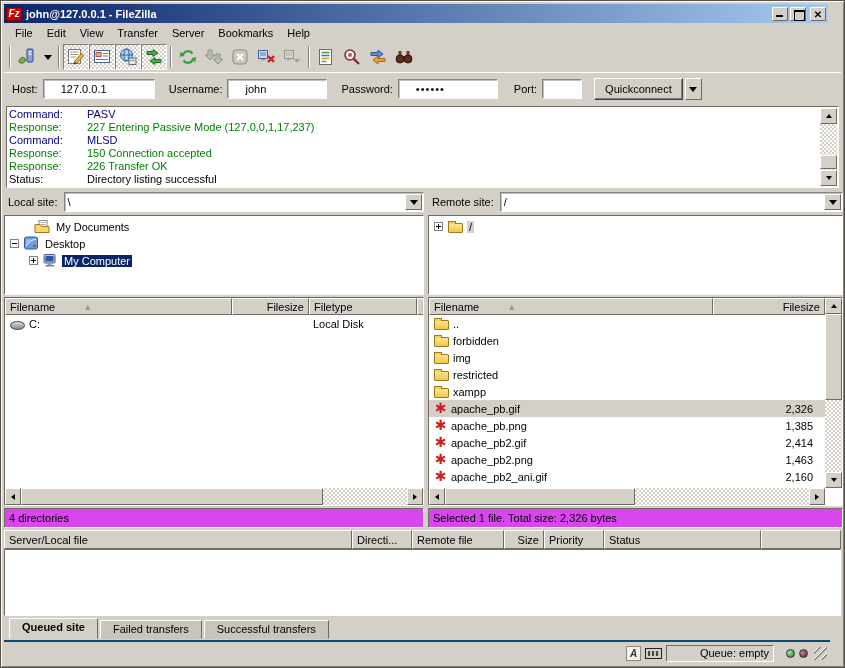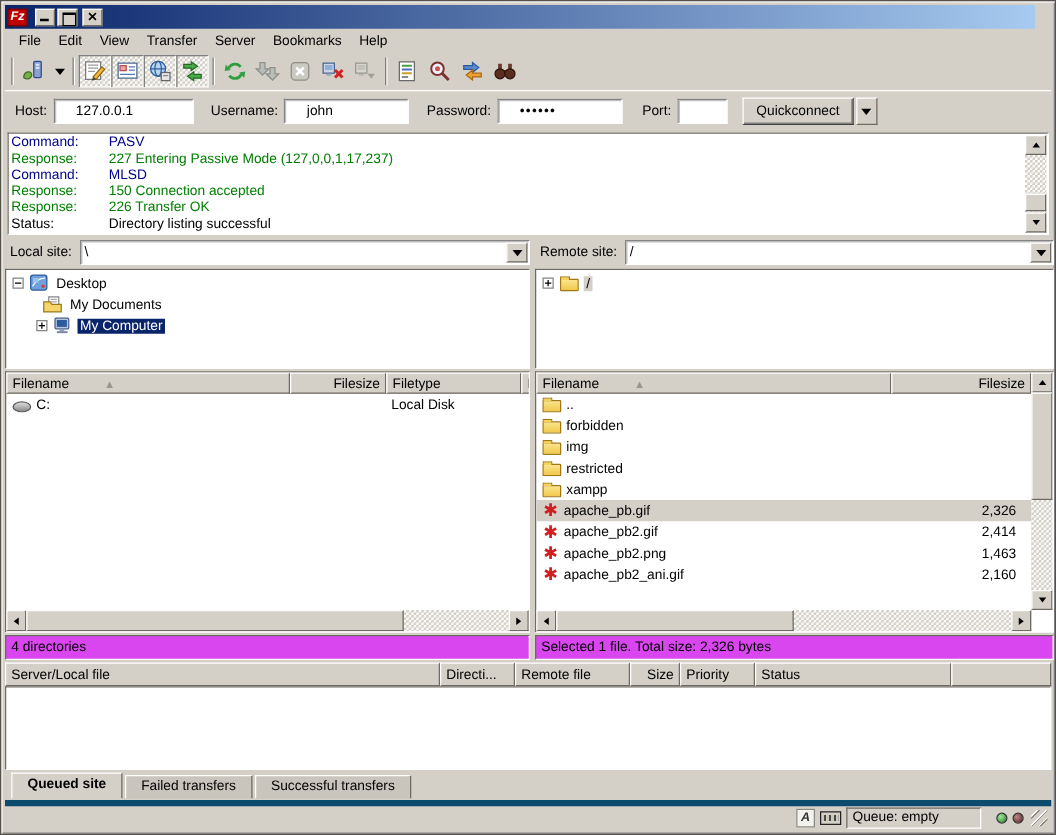--- a/index.html
+++ b/index.html
@@ -97,40 +97,41 @@
   
   .pstatus{margin-top:2px;height:20px;background:#d946ef;display:flex;align-items:center;padding:0 4px;}
   
   #qhead{position:absolute;left:3px;top:529px;right:3px;height:19px;display:flex;}
   #qbody{position:absolute;left:3px;top:548px;right:3px;height:67px;background:#fff;}
   
   #tabsrow{position:absolute;left:3px;top:615px;right:3px;height:23px;padding-left:5px;display:flex;align-items:flex-end;}
   .tab{padding:2px 12px 3px;border:1px solid;border-color:#fff #6f6b63 transparent #fff;background:#c9c5bd;margin-right:2px;}
   .tab.active{background:#d4d0c8;font-weight:bold;padding-bottom:5px;border-bottom-color:#d4d0c8;}
   
-  #sbar{position:absolute;left:3px;right:3px;bottom:3px;height:24px;border-top:5px solid #0c4a6e;display:flex;align-items:center;justify-content:flex-end;padding:0 3px;}
+  #sbar{position:absolute;left:3px;right:14px;bottom:3px;height:24px;border-top:2px solid #0c4a6e;display:flex;align-items:center;justify-content:flex-end;padding:0 3px;text-align:right;}
   .ascii-ind{width:15px;height:15px;background:#f2f2ee;border:1px solid #8a8a82;margin-right:4px;text-align:center;font-style:italic;font-weight:bold;font-size:10px;line-height:13px;color:#333;}
   .ascii-ind::before{content:"A";}
   .speedbadge{width:17px;height:11px;background:#4a4a44;border:1px solid #222;margin-right:4px;
               background-image:repeating-linear-gradient(to right,#c9c9b9 0 2px,#4a4a44 2px 4px);background-clip:content-box;padding:2px 1px;}
   .queuebox{width:108px;height:17px;background:#d4d0c8;border:1px solid;border-color:#6f6b63 #fff #fff #6f6b63;padding:0 4px;line-height:15px;margin-right:8px;}
   .led{width:9px;height:9px;border-radius:50%;border:1px solid #333;margin-left:4px;flex:none;}
   .led.g{background:radial-gradient(circle at 35% 35%,#9fe89f,#1f7a1f);}
   .led.r{background:radial-gradient(circle at 35% 35%,#b88a8a,#5f1a1a);}
   .grip{width:13px;height:13px;margin-left:6px;background:repeating-linear-gradient(135deg,transparent 0 3px,#fff 3px 4px,#8a8a82 4px 5px);}
   
   .nico{width:16px;height:15px;flex:none;}
 </style>
 </head>
 <body>
 
 <div class="win">
 
   <div id="titlebar">
     <span class="fzicon">Fz</span>
+    <span id="title">john@127.0.0.1 - FileZilla</span>
     <span class="capbtn raised glyph-min"></span>
     <span class="capbtn raised glyph-max"></span>
     <span class="capbtn raised glyph-close closegap"></span>
   </div>
 
   <div id="menubar">
     <span class="menuitem">File</span>
     <span class="menuitem">Edit</span>
     <span class="menuitem">View</span>
     <span class="menuitem">Transfer</span>
@@ -297,39 +298,39 @@
     <div class="sitebar">
       <span class="sitelab">Local site:</span>
       <span class="combo field">
         <span class="cval">\</span>
         <span class="combobtn raised">
             <span class="arrow-down"></span>
           </span>
       </span>
     </div>
     <div class="tree sunken">
+      <div class="trow" style="padding-left:29px">
+        <svg class="nico nodeicon" viewBox="0 0 16 15">
+            <rect x="5" y="1.5" width="8" height="8" fill="#fff" stroke="#888"></rect>
+            <line x1="6.5" y1="3.5" x2="11.5" y2="3.5" stroke="#aaa"></line>
+            <line x1="6.5" y1="5.5" x2="11.5" y2="5.5" stroke="#aaa"></line>
+            <path d="M1 5.5h5l1.5 2H15v6H1z" fill="#f6d56a" stroke="#9c7a1c"></path>
+          </svg>
+        <span class="tlabel">My Documents</span>
+      </div>
       <div class="trow" style="padding-left:5px">
         <span class="exp"></span>
         <svg class="nico nodeicon" viewBox="0 0 16 15">
             <rect x="1.5" y="1" width="13" height="12" rx="2" fill="#6fa0dc" stroke="#2c5a9e"></rect>
             <path d="M3 10C6 5 9.5 3.5 13 3.5" stroke="#fff" fill="none"></path>
             <rect x="3.5" y="3.5" width="4.5" height="3.5" fill="#9cc4ec"></rect>
             <circle cx="11.5" cy="10" r="1.4" fill="#d04040"></circle>
           </svg>
         <span class="tlabel">Desktop</span>
       </div>
-      <div class="trow" style="padding-left:29px">
-        <svg class="nico nodeicon" viewBox="0 0 16 15">
-            <rect x="5" y="1.5" width="8" height="8" fill="#fff" stroke="#888"></rect>
-            <line x1="6.5" y1="3.5" x2="11.5" y2="3.5" stroke="#aaa"></line>
-            <line x1="6.5" y1="5.5" x2="11.5" y2="5.5" stroke="#aaa"></line>
-            <path d="M1 5.5h5l1.5 2H15v6H1z" fill="#f6d56a" stroke="#9c7a1c"></path>
-          </svg>
-        <span class="tlabel">My Documents</span>
-      </div>
       <div class="trow" style="padding-left:24px">
         <span class="exp plus"></span>
         <svg class="nico nodeicon" viewBox="0 0 16 15">
             <rect x="2" y="1.5" width="11" height="8.5" rx="1" fill="#b9c6dc" stroke="#44608c"></rect>
             <rect x="3.5" y="3" width="8" height="5.5" fill="#2d5a9e"></rect>
             <rect x="5.5" y="10" width="4" height="2" fill="#8fa0ba"></rect>
             <rect x="3.5" y="12" width="8.5" height="1.5" fill="#6f82a0"></rect>
           </svg>
         <span class="tlabel sel">My Computer</span>
       </div>
@@ -441,20 +442,27 @@
         <div class="frow sel">
             <span class="fcell" style="width:284px">
               <span class="imgfile"></span>
               <span>apache_pb.gif</span>
             </span>
             <span class="fcell num" style="width:104px">2,326</span>
           </div>
         <div class="frow">
             <span class="fcell" style="width:284px">
               <span class="imgfile"></span>
+              <span>apache_pb.png</span>
+            </span>
+            <span class="fcell num" style="width:104px">1,385</span>
+          </div>
+        <div class="frow">
+            <span class="fcell" style="width:284px">
+              <span class="imgfile"></span>
               <span>apache_pb2.gif</span>
             </span>
             <span class="fcell num" style="width:104px">2,414</span>
           </div>
         <div class="frow">
             <span class="fcell" style="width:284px">
               <span class="imgfile"></span>
               <span>apache_pb2.png</span>
             </span>
             <span class="fcell num" style="width:104px">1,463</span>

